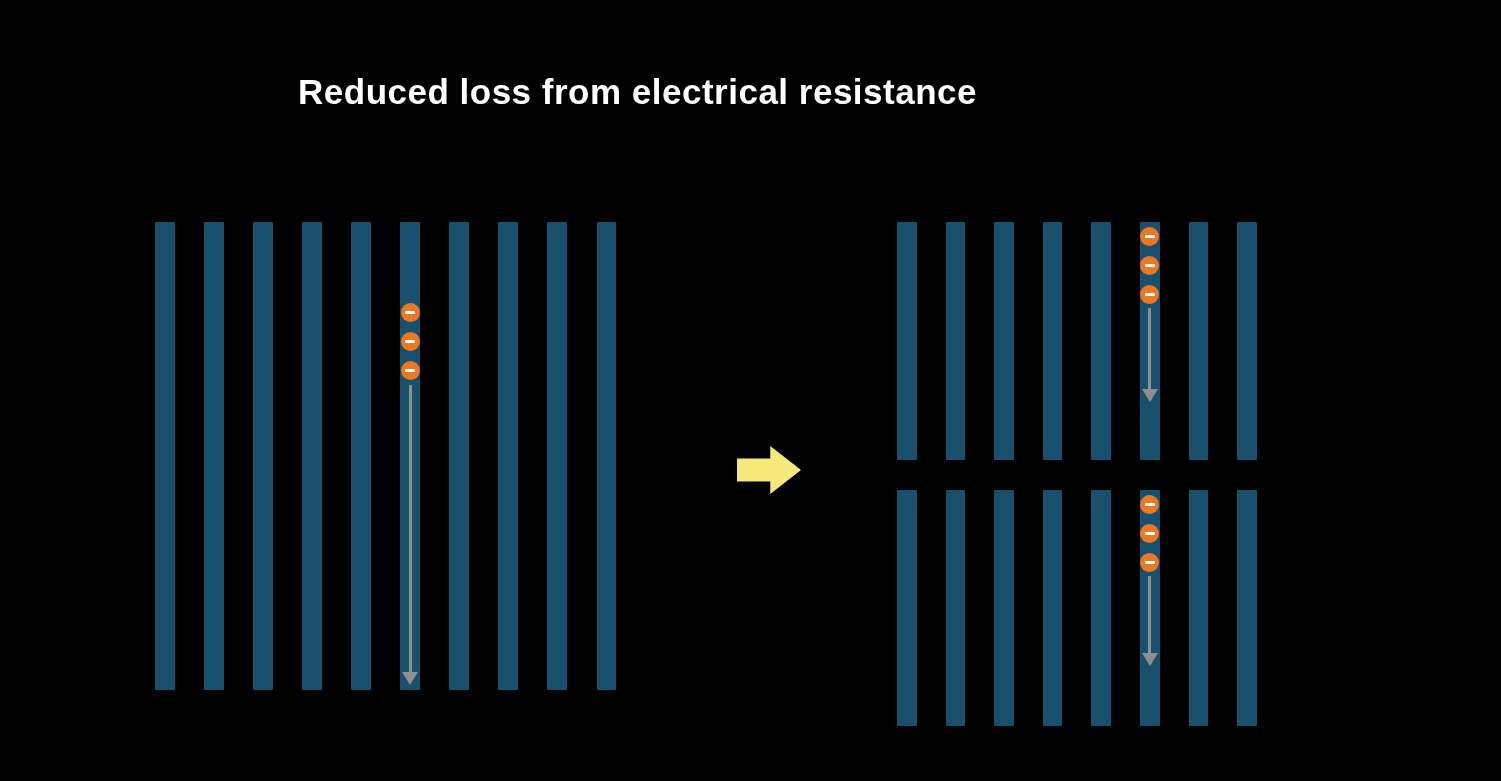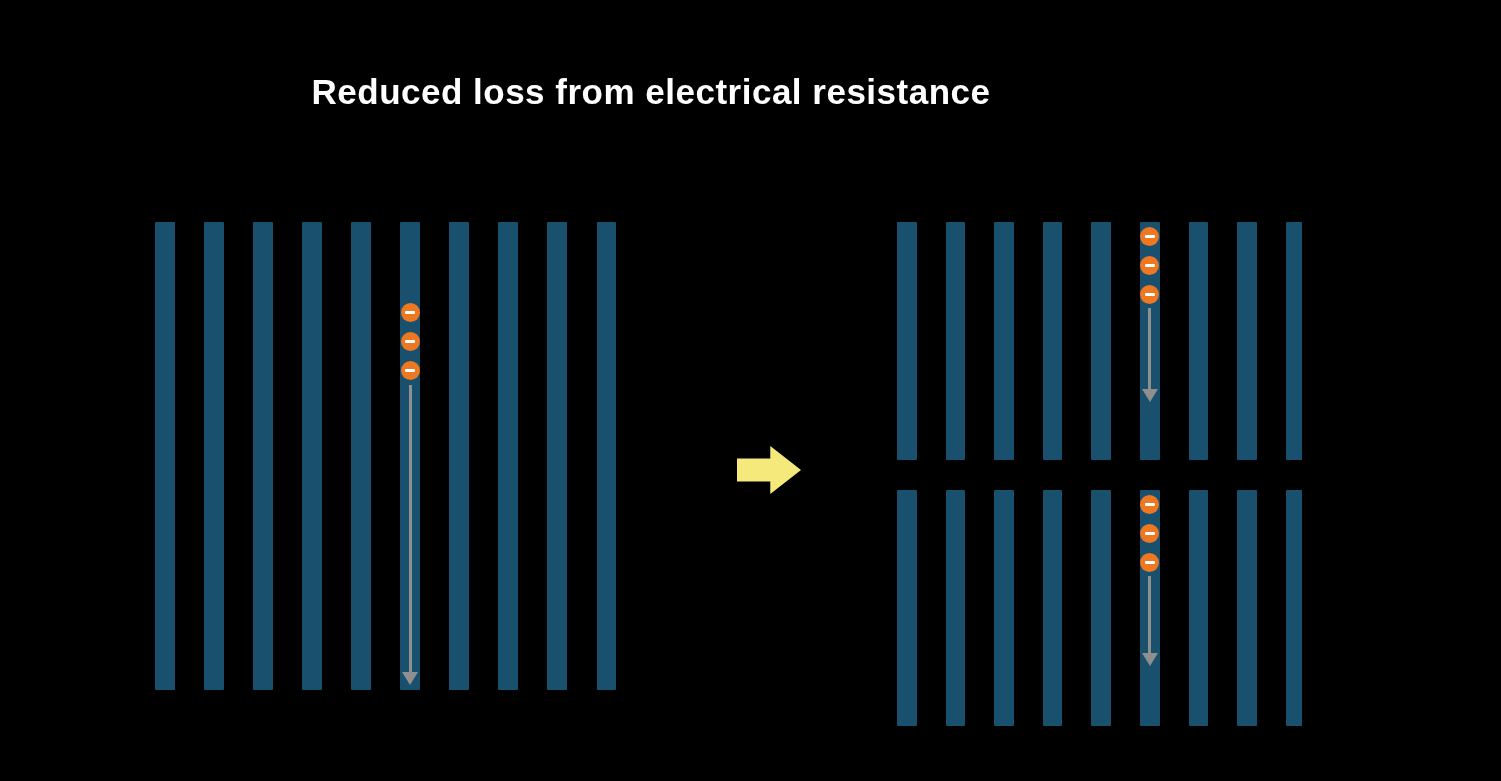--- a/index.html
+++ b/index.html
@@ -7,21 +7,20 @@
     padding: 0;
     background: #000;
   }
   .stage {
     position: relative;
     width: 1275px;
     height: 781px;
     background: var(--background, #000);
     overflow: hidden;
     font-family: "Liberation Sans", sans-serif;
-    padding-left: 27px;
   }
   .title {
     position: absolute;
     top: 72px;
     left: 0;
     width: 100%;
     text-align: center;
     color: var(--title-text, #fff);
     font-size: 35px;
     font-weight: bold;

